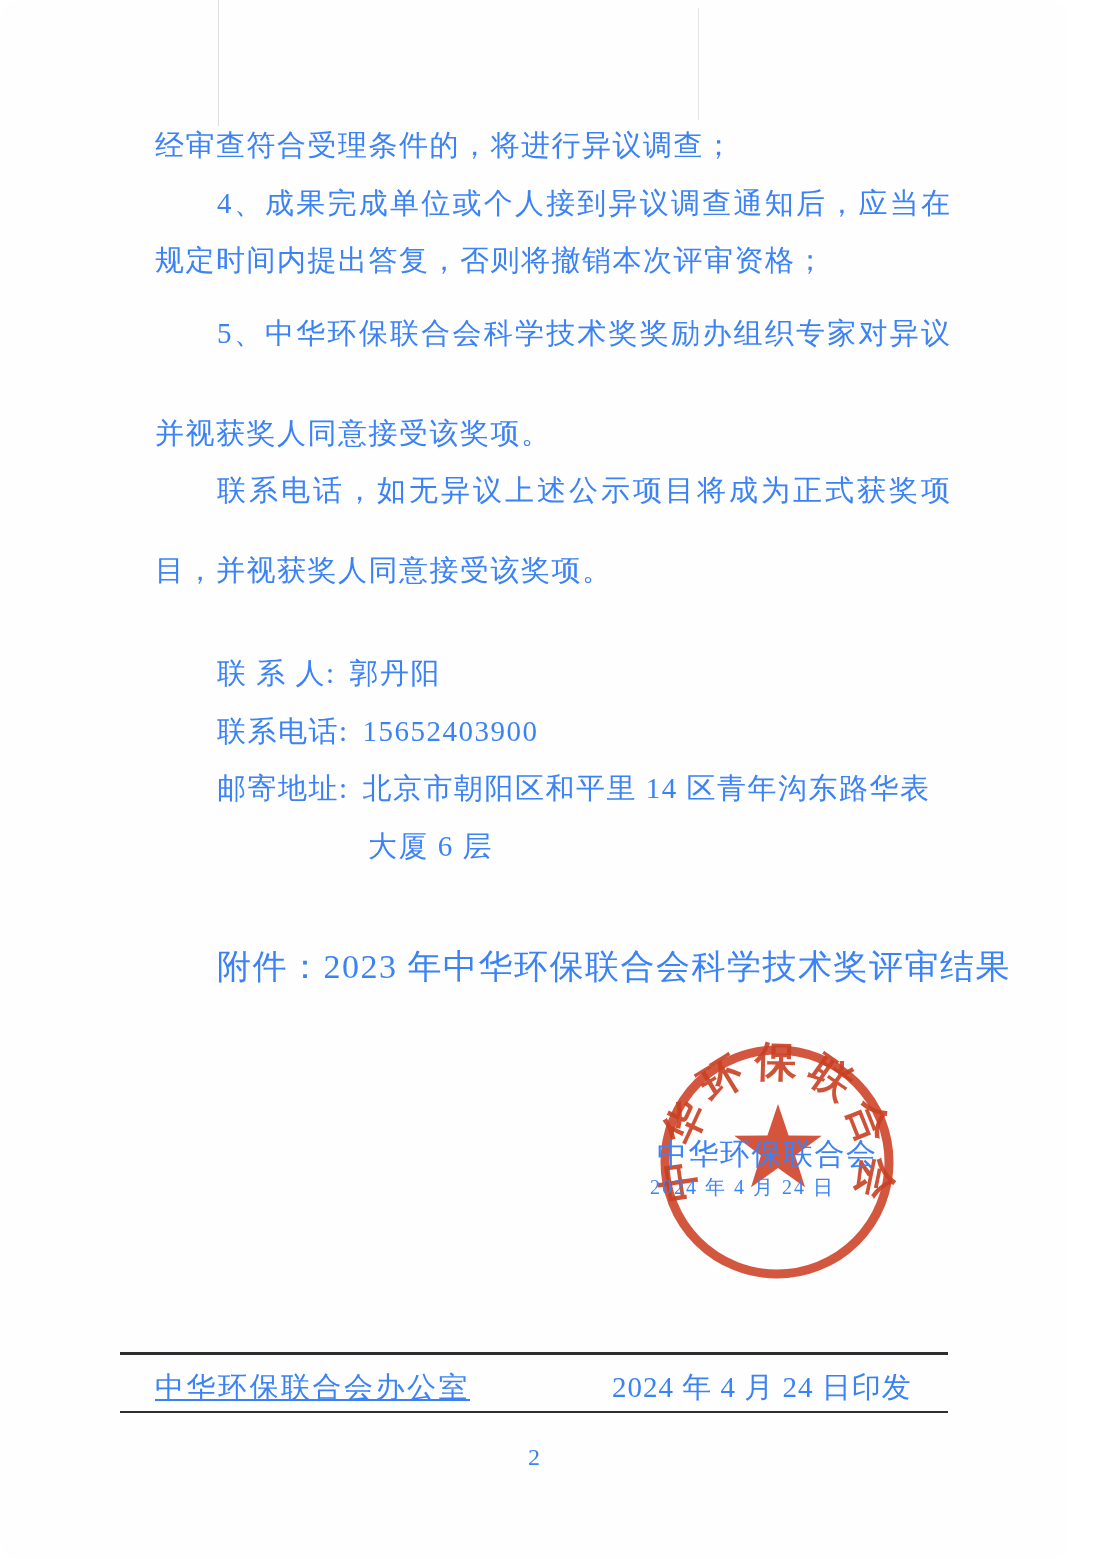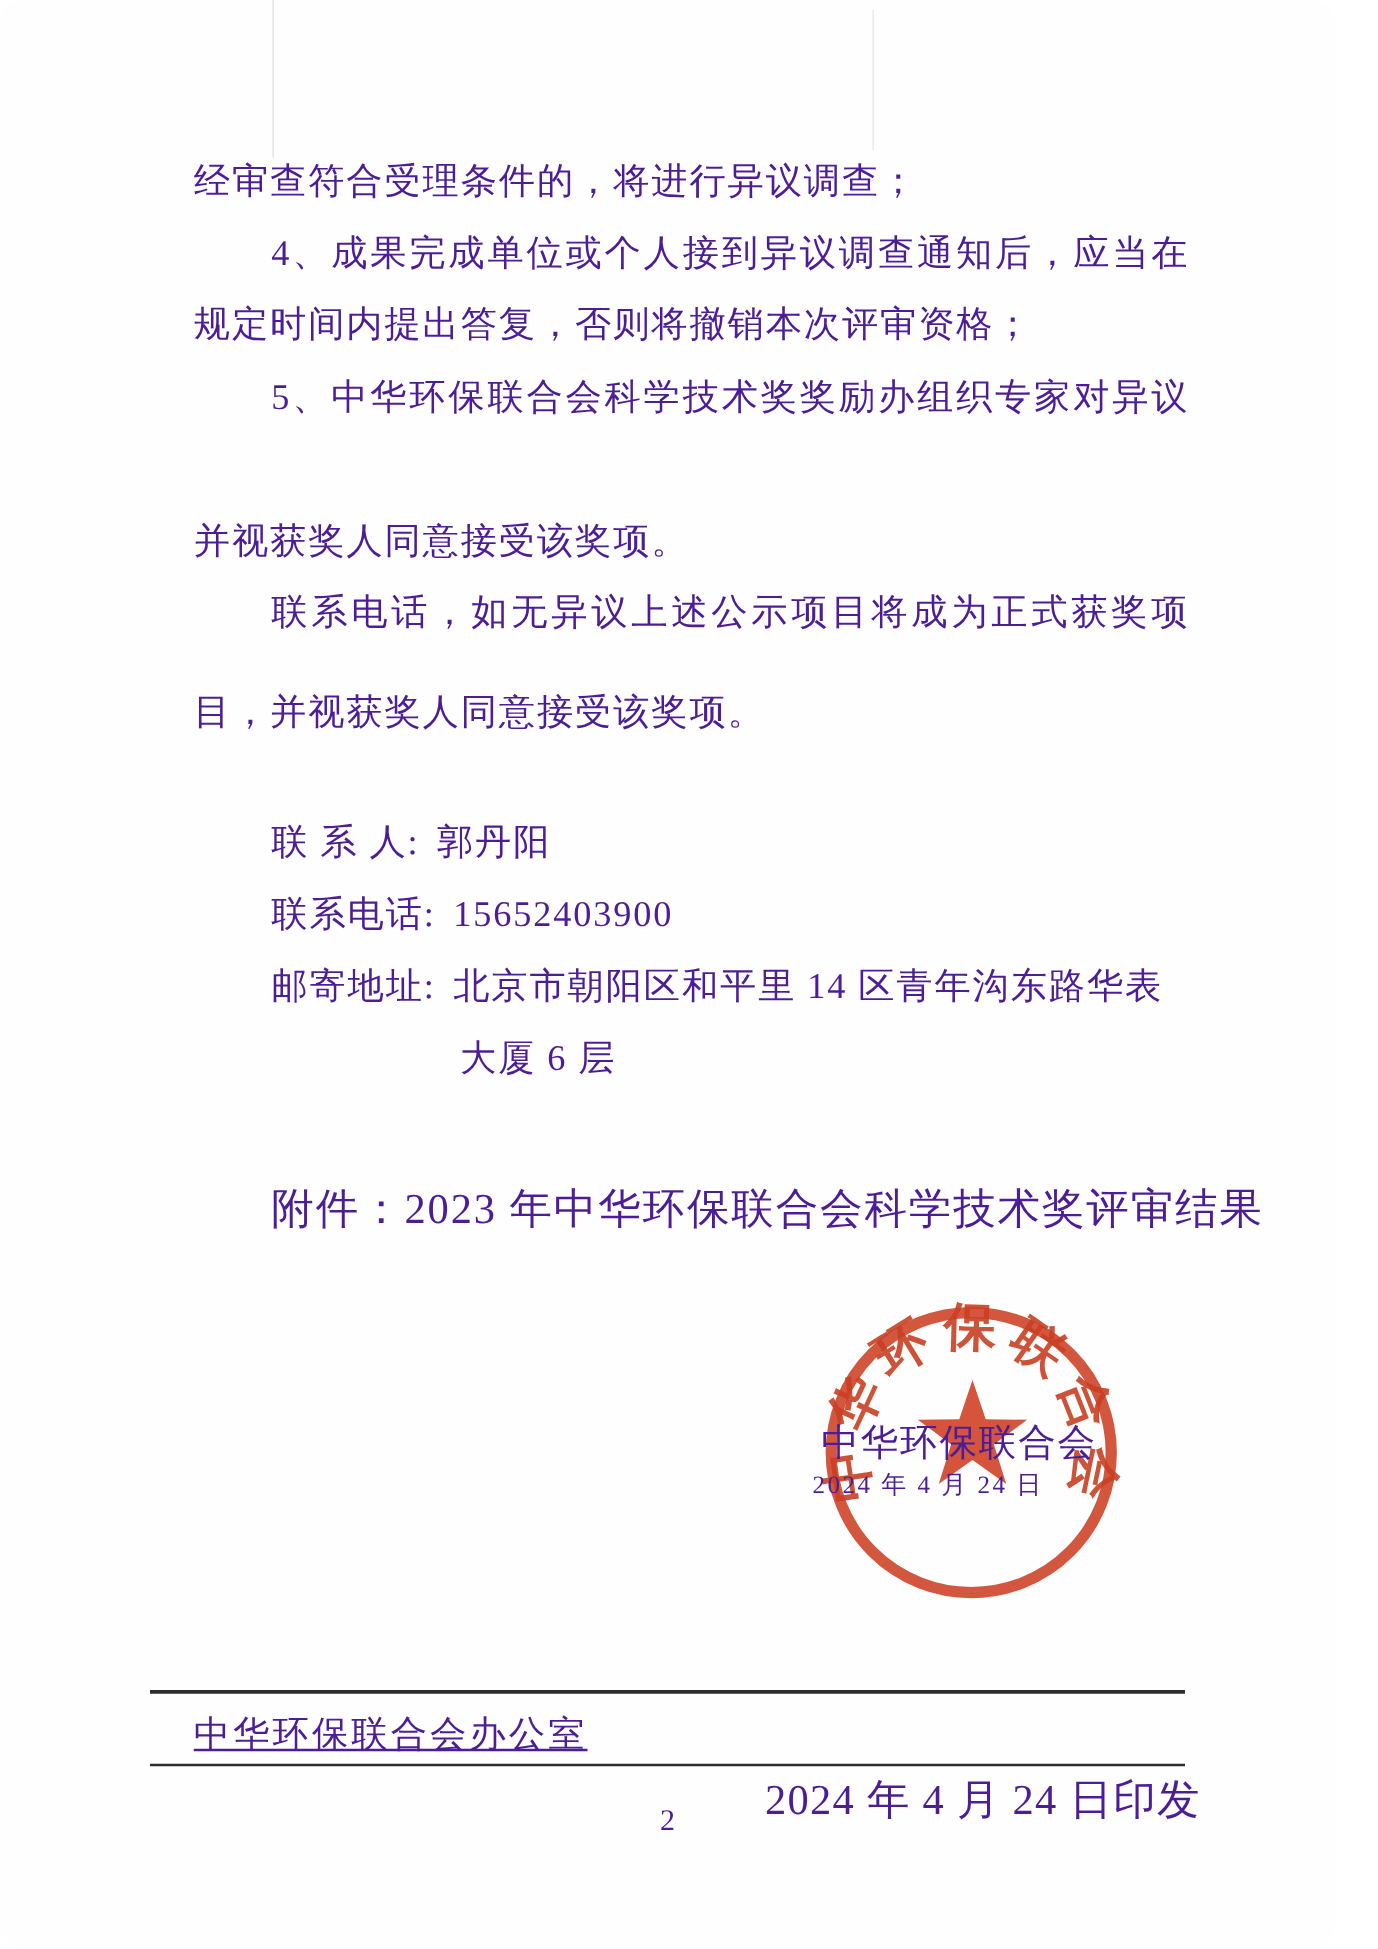--- a/index.html
+++ b/index.html
@@ -1,18 +1,18 @@
 <!DOCTYPE html>
 <html><head>
 <meta charset="utf-8">
 <style>
   html,body{margin:0;padding:0;background:#ffffff;}
   .page{
     position:relative;width:1068px;height:1559px;background:#fefefe;
-    font-family:"Liberation Serif","DejaVu Serif",serif;color:#4c1d95;
+    font-family:"Liberation Serif","DejaVu Serif",serif;color:#3b82f6;
     overflow:hidden;
     border-radius:19px;
   }
   
   .artifact{position:absolute;width:1px;background:#dedede;}
   .artifact.a1{left:218px;top:0;height:126px;}
   .artifact.a2{left:698px;top:8px;height:112px;background:#e6e6e6;}
 
   
   .bline{
@@ -34,35 +34,35 @@
 
   
   .sig1{position:absolute;left:657px;top:1134px;font-size:30px;letter-spacing:1.5px;z-index:2;white-space:nowrap;}
   .sig2{position:absolute;left:650px;top:1174px;font-size:20px;letter-spacing:2px;z-index:2;white-space:nowrap;}
 
   
   .rule{position:absolute;left:120px;width:828px;background:#2e2e2e;}
   .rule.top{top:1352px;height:3px;}
   .rule.bottom{top:1411px;height:2px;}
   .f-issuer{position:absolute;left:155px;top:1368px;font-size:29px;letter-spacing:2.5px;white-space:nowrap;text-decoration:underline;}
-  .f-date{position:absolute;left:612px;top:1417px;font-size:34px;letter-spacing:1px;white-space:nowrap;}
+  .f-date{position:absolute;left:612px;top:1368px;font-size:29px;letter-spacing:1px;white-space:nowrap;}
   .pageno{position:absolute;left:0;right:0;top:1444px;text-align:center;font-size:24px;}
 </style>
 </head>
 <body>
 
 <div class="page">
 
   <div class="artifact a1"></div>
   <div class="artifact a2"></div>
 
   <div class="bline" style="top:128px">经审查符合受理条件的，将进行异议调查；</div>
   <div class="bline just ind" style="top:186px">4、成果完成单位或个人接到异议调查通知后，应当在</div>
   <div class="bline" style="top:243px">规定时间内提出答复，否则将撤销本次评审资格；</div>
-  <div class="bline just ind" style="top:301px">5、中华环保联合会科学技术奖奖励办组织专家对异议</div>
+  <div class="bline just ind" style="top:316px">5、中华环保联合会科学技术奖奖励办组织专家对异议</div>
   <div class="bline" style="top:416px">并视获奖人同意接受该奖项。</div>
   <div class="bline just ind" style="top:473px">联系电话，如无异议上述公示项目将成为正式获奖项</div>
   <div class="bline" style="top:553px">目，并视获奖人同意接受该奖项。</div>
 
   <div class="crow" style="top:654px">
     <span class="lbl">联 系 人:</span><span>郭丹阳</span>
   </div>
   <div class="crow" style="top:712px">
     <span class="lbl">联系电话:</span><span>15652403900</span>
   </div>

